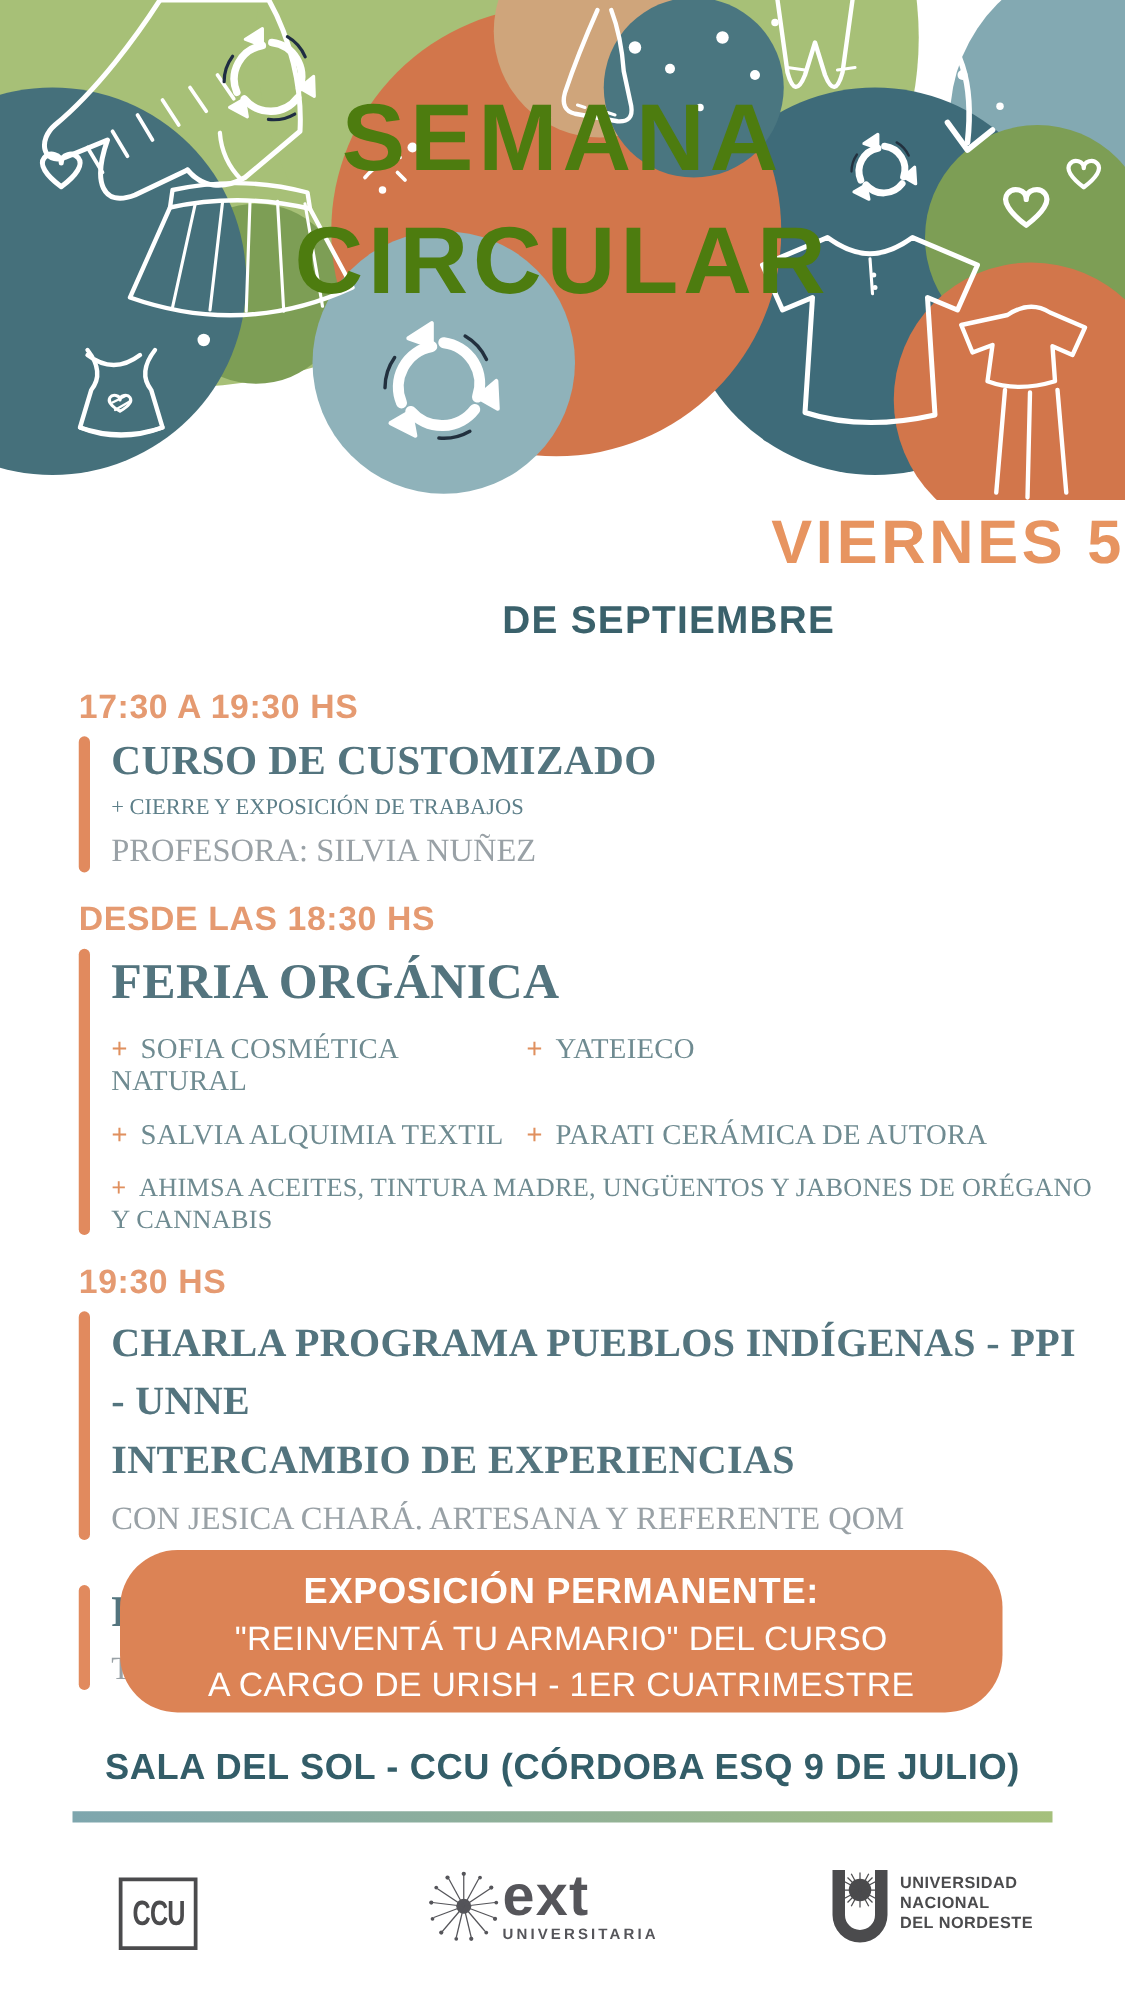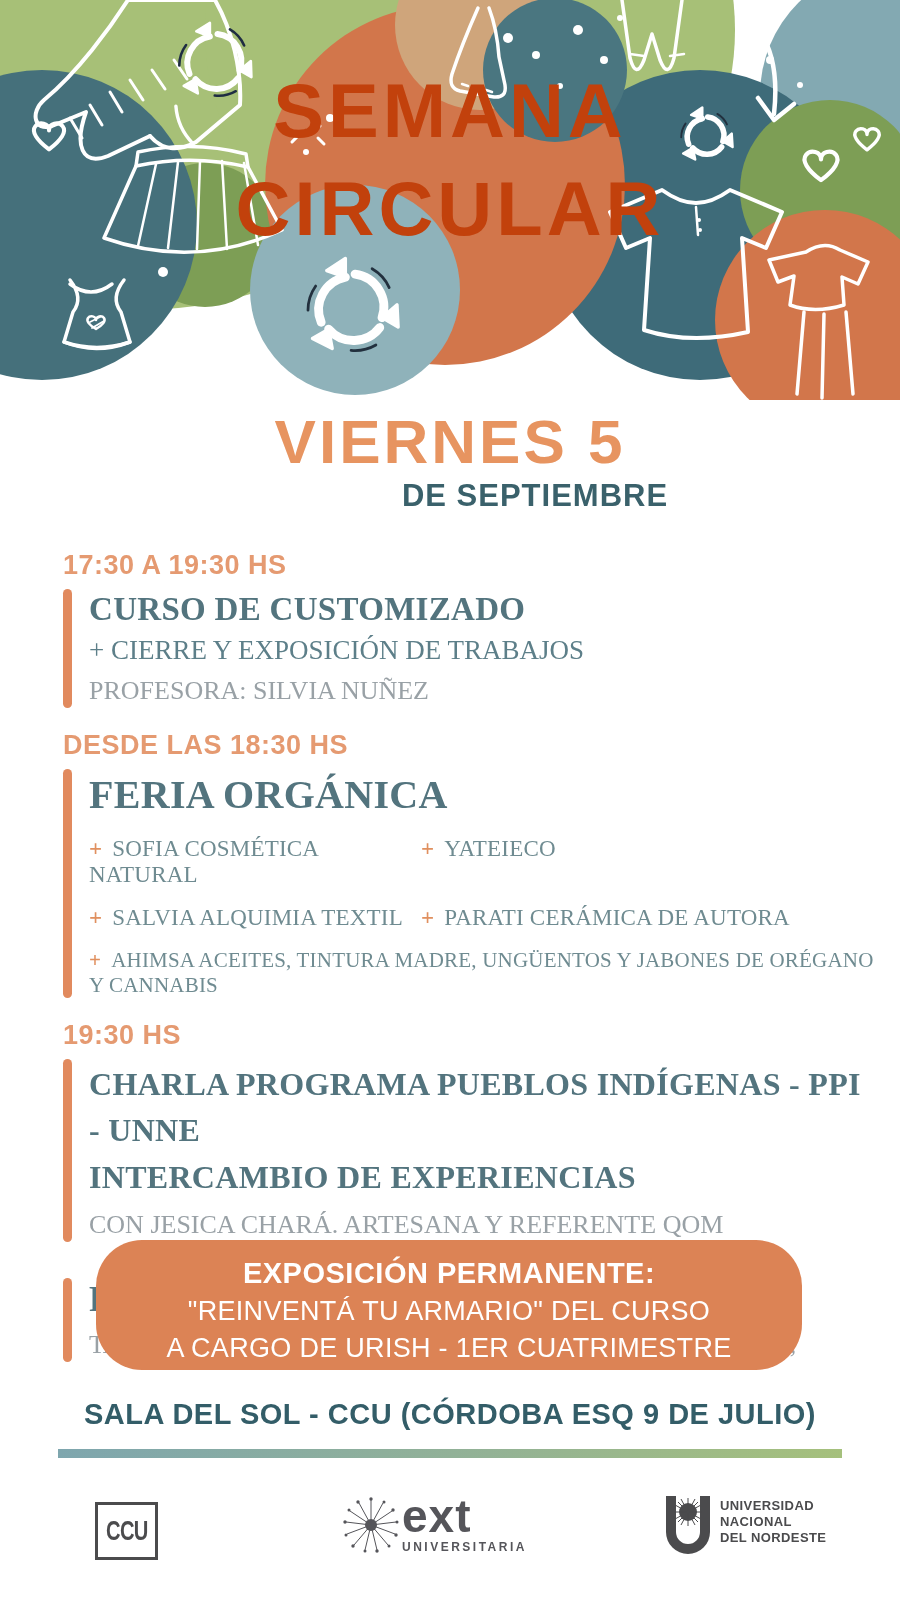--- a/index.html
+++ b/index.html
@@ -18,42 +18,42 @@
   .c-orbr{left:715px;top:210px;width:220px;height:220px;background:#d2764b;}
   .c-olivel{left:133px;top:163px;width:144px;height:144px;background:#7d9e55;}
   .c-orbig{left:265px;top:5px;width:360px;height:360px;background:#d2764b;}
   .c-tan{left:395px;top:-60px;width:170px;height:170px;background:#cfa57b;}
   .c-teald{left:483px;top:-2px;width:144px;height:144px;background:#4a7680;}
   .c-tealbl{left:-113px;top:70px;width:310px;height:310px;background:#45707b;}
   .c-bgbot{left:250px;top:185px;width:210px;height:210px;background:#8fb2ba;}
   .doodles{position:absolute;top:0;left:0;width:900px;height:400px;}
   .header-title{
     position:absolute;top:62px;left:0;width:900px;text-align:center;
-    color:#c2410c;font-weight:bold;font-size:76px;letter-spacing:4px;line-height:98px;
+    color:#4d7c0f;font-weight:bold;font-size:76px;letter-spacing:4px;line-height:98px;
   }
   
   .date-day{
-    position:absolute;top:406px;left:0;width:900px;text-align:center;
-    color:#e79460;font-weight:bold;font-size:62px;letter-spacing:3px;
+    position:absolute;top:406px;left:0;width:900px;text-align:right;
+    color:#e79460;font-weight:bold;font-size:49px;letter-spacing:3px;
   }
   .date-month{
     position:absolute;top:478px;left:0;width:900px;text-align:center;padding-left:170px;box-sizing:border-box;
     color:#3a616b;font-weight:bold;font-size:31px;letter-spacing:1px;
   }
   
   .events{position:absolute;top:550px;left:63px;width:812px;}
   .event{margin-bottom:22px;}
   .event-time{font-size:27px;font-weight:bold;color:#e59a71;letter-spacing:.5px;margin:0 0 8px 0;}
   .event-body{display:flex;}
   .event-bar{width:9px;border-radius:6px;background:#e18a5e;margin-right:17px;flex:none;}
   .event-content{padding-top:2px;flex:1;font-family:Liberation Serif, serif;}
   .event-title{font-size:33px;font-weight:bold;color:#53747e;letter-spacing:.3px;}
   .event-title.big{font-size:40px;}
   .event-title.multi{font-size:32px;line-height:1.45;}
-  .event-sub{font-size:27px;color:#5d7f89;margin-top:7px;}
+  .event-sub{font-size:18px;color:#5d7f89;margin-top:7px;}
   .event-detail{font-size:26px;color:#99a1a6;margin-top:8px;line-height:1.3;}
   .vendors{margin-top:18px;display:grid;grid-template-columns:332px auto;row-gap:17px;
     font-size:23px;color:#6f8b91;letter-spacing:.2px;}
   .vendor .plus{color:#e0905f;font-weight:bold;margin-right:10px;}
   .vendor.full{grid-column:1 / -1;font-size:21px;}
   
   .perm-box{
     position:absolute;top:1240px;left:96px;width:706px;height:130px;background:#dc8355;
     border-radius:46px;color:#ffffff;text-align:center;padding-top:17px;box-sizing:border-box;
   }

